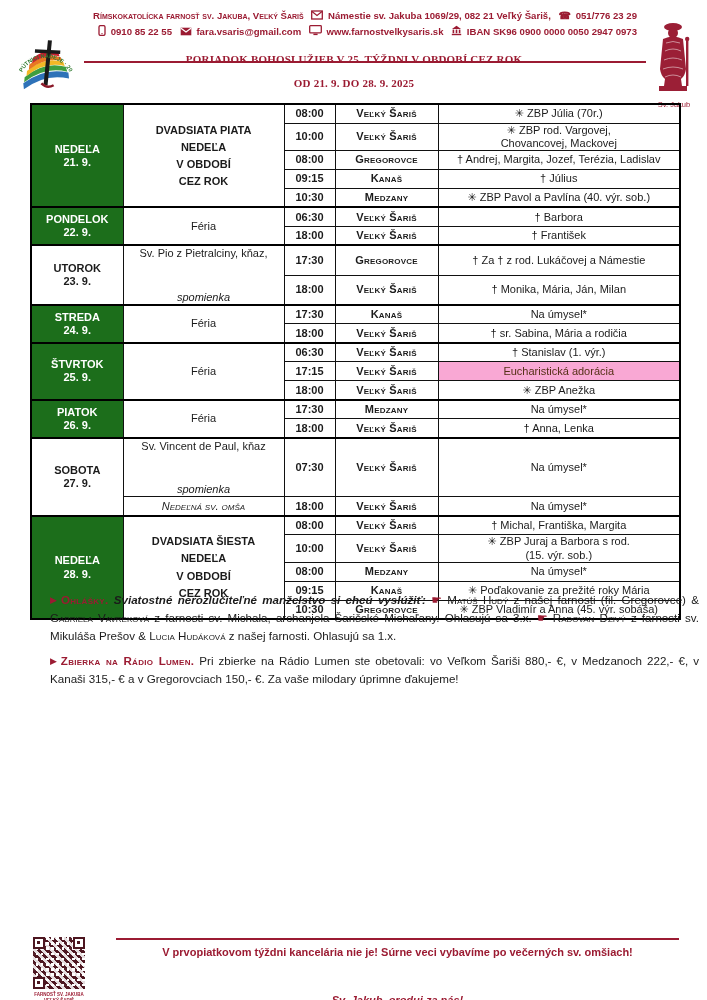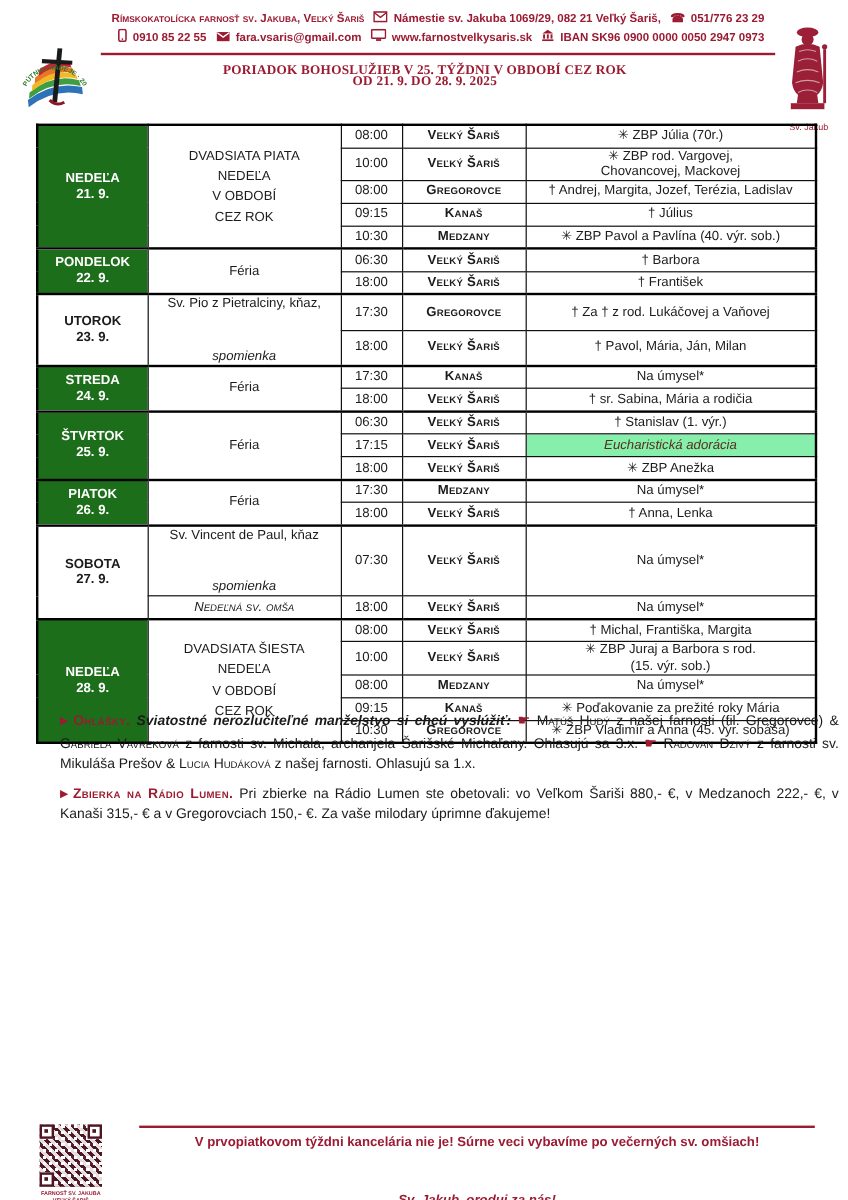--- a/index.html
+++ b/index.html
@@ -4,58 +4,58 @@
 <style>
   html,body{margin:0;padding:0;}
   body{
     width:707px;height:1000px;position:relative;background:#fff;overflow:hidden;
     font-family:"Liberation Sans", sans-serif;color:#1b1b1b;
   }
   
   .hdr{
     position:absolute;top:8px;left:84px;width:562px;text-align:center;
     color:#9b1b32;font-size:9.6px;font-weight:bold;line-height:1.6;
-    border-bottom:2px solid #9b1b32;padding-bottom:3px;
+    border-bottom:2px solid #9b1b32;padding-bottom:20px;
   }
   .sc{font-variant:small-caps;}
   .glyph{font-size:10px;margin:0 2px 0 5px;}
   .isvg{display:inline-block;vertical-align:-1px;margin:0 2px 0 5px;}
   .title,.subtitle{
     position:absolute;left:60px;width:588px;text-align:center;
     color:#9b1b32;font-weight:bold;font-size:11px;letter-spacing:.2px;font-family:Liberation Serif, serif;
   }
   .title{top:53px;}
-  .subtitle{top:62px;}
+  .subtitle{top:77px;}
   .logo{position:absolute;left:10px;top:35px;}
   .statue{position:absolute;left:645px;top:19px;width:58px;text-align:center;}
   .statue-cap{font-size:7.5px;color:#9b1b32;margin-top:1px;}
   
   table.sched{
     position:absolute;top:103px;left:30px;border-collapse:collapse;
     table-layout:fixed;width:649px;border:2.5px solid #000;
   }
   table.sched td{
     border:1px solid #111;padding:0 4px;text-align:center;vertical-align:middle;
     font-size:11px;line-height:1.2;overflow:hidden;
   }
   tr.row{height:19px;}
   tr.dbl{height:27px;}
   tr.gt td{border-top:2.5px solid #000;}
   td.day{font-weight:bold;font-size:11.5px;line-height:1.45;}
   td.day.green{background:#1c6e1b;color:#fff;border-top-color:#000;}
   td.desc{font-size:11px;}
   td.desc .main{line-height:1.3;}
-  td.desc.b{font-weight:normal;white-space:pre-line;line-height:1.55;}
+  td.desc.b{font-weight:bold;white-space:pre-line;line-height:1.55;}
   .it{font-style:italic;margin-top:30px;}
   .small{font-size:9.5px;}
-  td.time{font-weight:normal;font-size:11px;margin-left:24px;}
+  td.time{font-weight:bold;font-size:11px;margin-left:24px;}
   td.place{font-variant:small-caps;font-weight:bold;font-size:10.5px;letter-spacing:.2px;}
   td.intent{font-size:11px;}
   td.intent .l2{display:block;}
-  td.hl{background:#86efac;font-style:italic;color:#553016;margin-left:43px;}
+  td.hl{background:#f9a8d4;color:#553016;margin-left:43px;}
   
   .ann{
     position:absolute;top:591px;left:30px;width:649px;
     text-align:justify;font-size:11.6px;line-height:1.52;color:#1b1b1b;margin-left:20px;
   }
   .ann p{margin:0 0 7px 0;}
   .tri{color:#9b1b32;font-size:9px;vertical-align:1px;margin-right:2px;}
   .lbl{color:#9b1b32;font-weight:bold;font-variant:small-caps;letter-spacing:.3px;}
   .bi{font-weight:bold;font-style:italic;}
   .hand{color:#9b1b32;font-size:12px;}
@@ -227,26 +227,26 @@
   </tr>
 
   <tr class="row gt">
     <td class="day" rowspan="2"><span>UTOROK</span><br><span>23. 9.</span></td>
     <td class="desc" rowspan="2">
           <div class="main">Sv. Pio z Pietralciny, kňaz,</div>
           <div class="it">spomienka</div>
         </td>
     <td class="time">17:30</td>
     <td class="place">Gregorovce</td>
-    <td class="intent">† Za † z rod. Lukáčovej a Vaňovej</td>
-  </tr>
-  <tr class="row">
-    <td class="time">18:00</td>
-    <td class="place">Veľký Šariš</td>
-    <td class="intent">† Pavol, Mária, Ján, Milan</td>
+    <td class="intent">† Za † z rod. Lukáčovej a Námestie</td>
+  </tr>
+  <tr class="row">
+    <td class="time">18:00</td>
+    <td class="place">Veľký Šariš</td>
+    <td class="intent">† Monika, Mária, Ján, Milan</td>
   </tr>
 
   <tr class="row gt">
     <td class="day green" rowspan="2"><span>STREDA</span><br><span>24. 9.</span></td>
     <td class="desc" rowspan="2">Féria</td>
     <td class="time">17:30</td>
     <td class="place">Kanaš</td>
     <td class="intent">Na úmysel*</td>
   </tr>
   <tr class="row">

